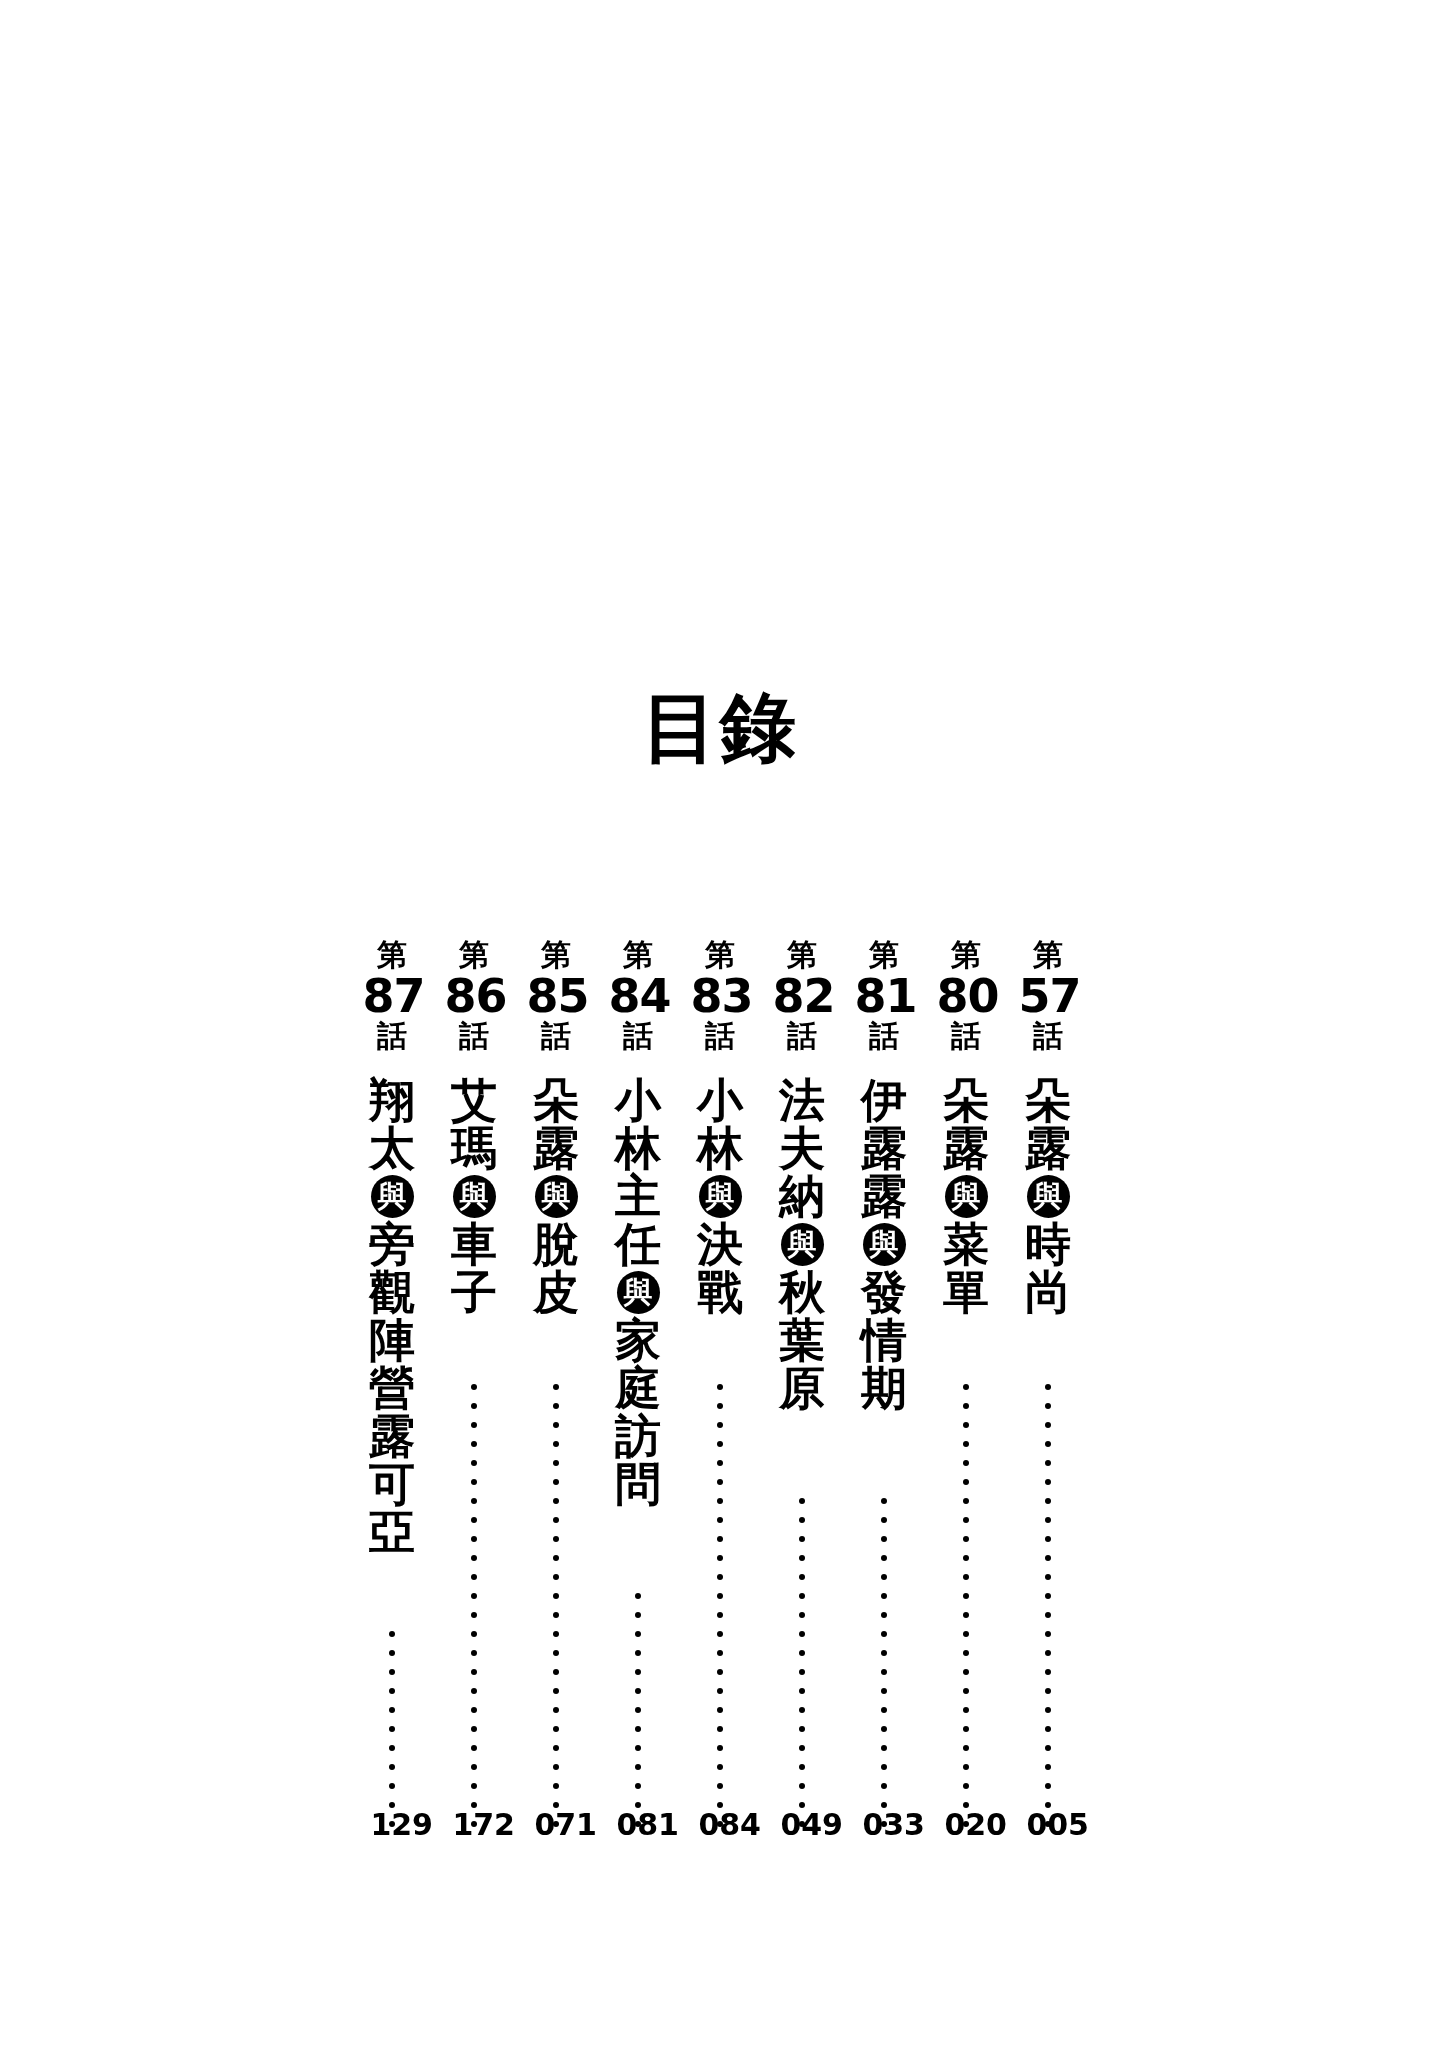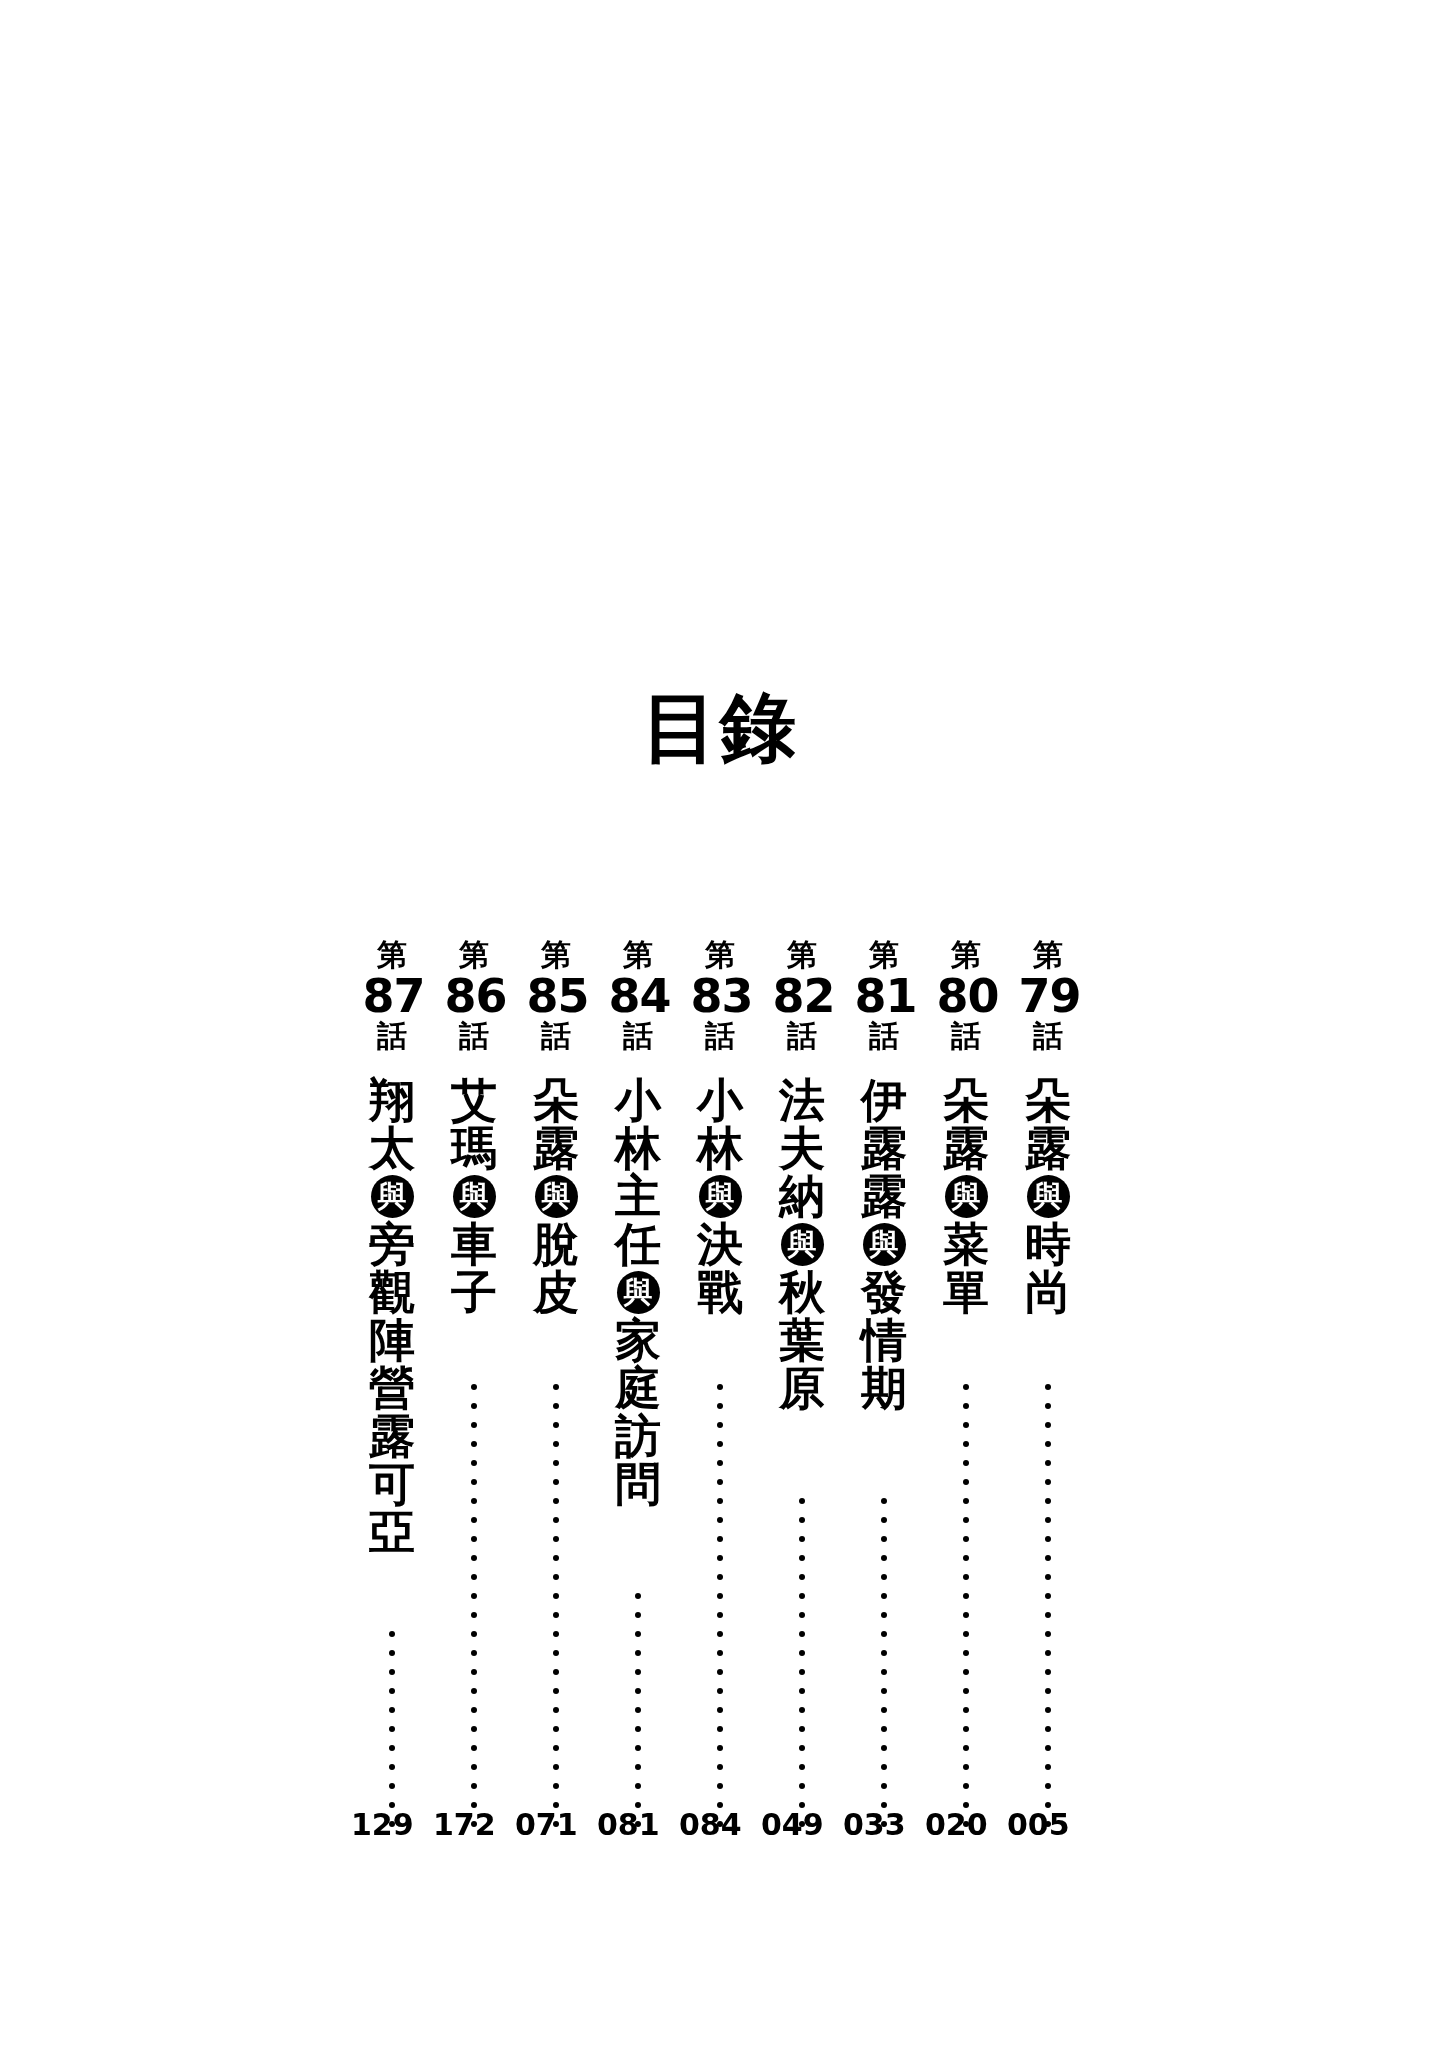--- a/index.html
+++ b/index.html
@@ -123,21 +123,21 @@
     margin-bottom: 13px;
     flex: 0 0 auto;
   }
 
   
   .page-num {
     position: absolute;
     bottom: 0;
     left: 0;
     width: 82px;
-    text-align: left;
+    text-align: right;
     font-family: "DejaVu Sans", "Liberation Sans", sans-serif;
     font-size: 30px;
     font-weight: 700;
     line-height: 1;
     letter-spacing: 0px;
   }
 </style>
 </head>
 <body>
 
@@ -445,21 +445,21 @@
         <span class="dot"></span>
         <span class="dot"></span>
         <span class="dot"></span>
         <span class="dot"></span>
       </div>
       <div class="page-num">020</div>
     </div>
     <div class="toc-entry">
       <div class="chapter-no">
         <span class="kanji-dai">第</span>
-        <span class="num">79</span>
+        <span class="num">57</span>
         <span class="kanji-wa">話</span>
       </div>
       <div class="entry-title">
         <span class="g">朵</span>
         <span class="g">露</span>
         <span class="g circ">與</span>
         <span class="g">時</span>
         <span class="g">尚</span>
       </div>
       <div class="leader">

